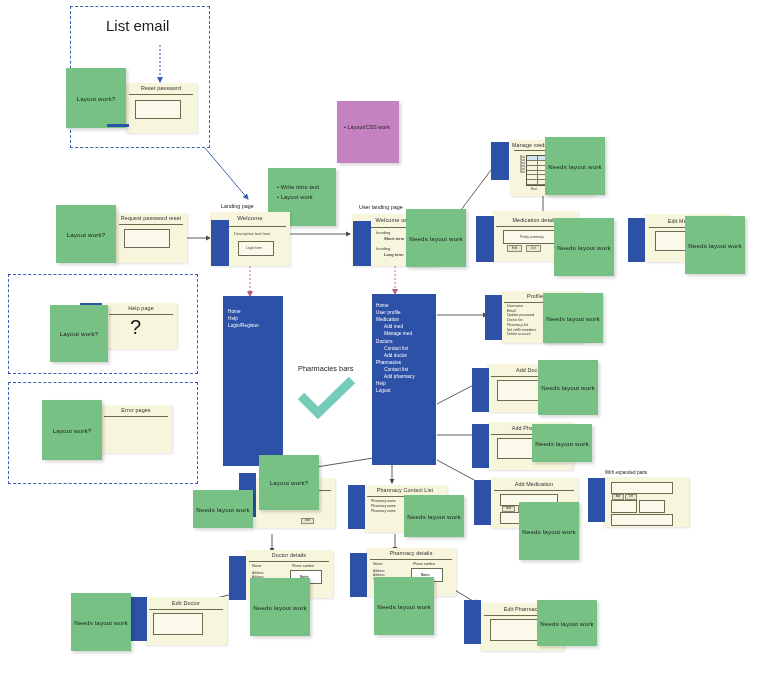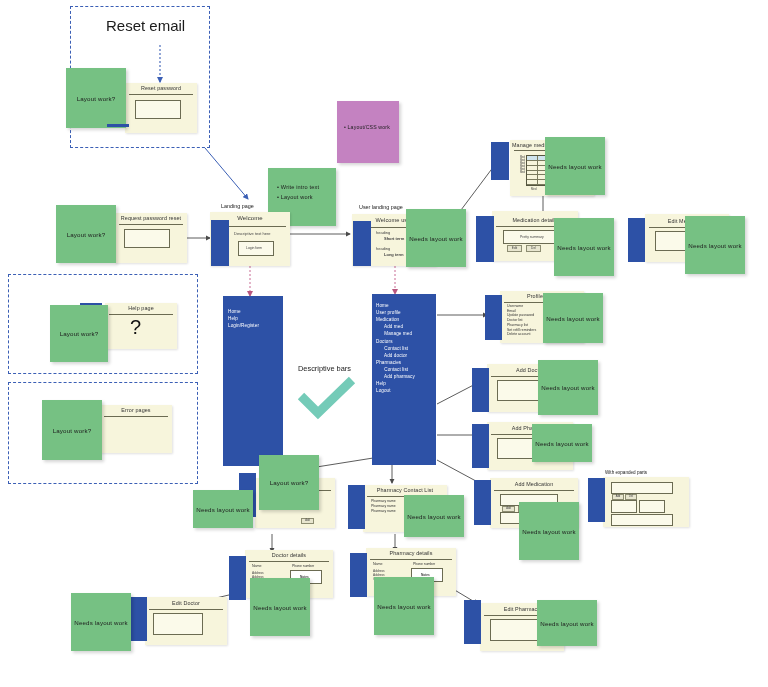--- a/index.html
+++ b/index.html
@@ -116,22 +116,22 @@
 
     <path d="M250,590 L178,607" stroke="#4a4a4a" stroke-width=".9" fill="none" marker-end="url(#ar)"></path>
 
     <path d="M448,586 L478,604" stroke="#4a4a4a" stroke-width=".9" fill="none" marker-end="url(#ar)"></path>
   </svg>
 
   <div class="frame" style="left:70px;top:6px;width:140px;height:142px;"></div>
   <div class="frame" style="left:8px;top:274px;width:190px;height:100px;"></div>
   <div class="frame" style="left:8px;top:382px;width:190px;height:102px;"></div>
 
-  <div class="freetext t-big" style="left:106px;top:17px;">Reset email</div>
-  <div class="freetext t-mid" style="left:298px;top:364px;">Descriptive bars</div>
+  <div class="freetext t-big" style="left:106px;top:17px;">List email</div>
+  <div class="freetext t-mid" style="left:298px;top:364px;">Pharmacies bars</div>
   <div class="freetext t-xs" style="left:605px;top:470px;">With expanded parts</div>
 
   <svg class="ck" style="left:298px;top:378px;width:58px;height:40px;" viewBox="0 0 58 40">
     <path d="M3,18 L20,35 L54,2" stroke="#74cbb8" stroke-width="9" fill="none" stroke-linecap="butt" stroke-linejoin="miter"></path>
   </svg>
 
   <div class="node wf" style="left:125px;top:83px;width:72px;height:50px;">
     <div class="wf-title">Reset password</div>
     <div class="wf-rule"></div>
     <div class="field" style="left:10px;top:17px;width:44px;height:17px;"></div>

